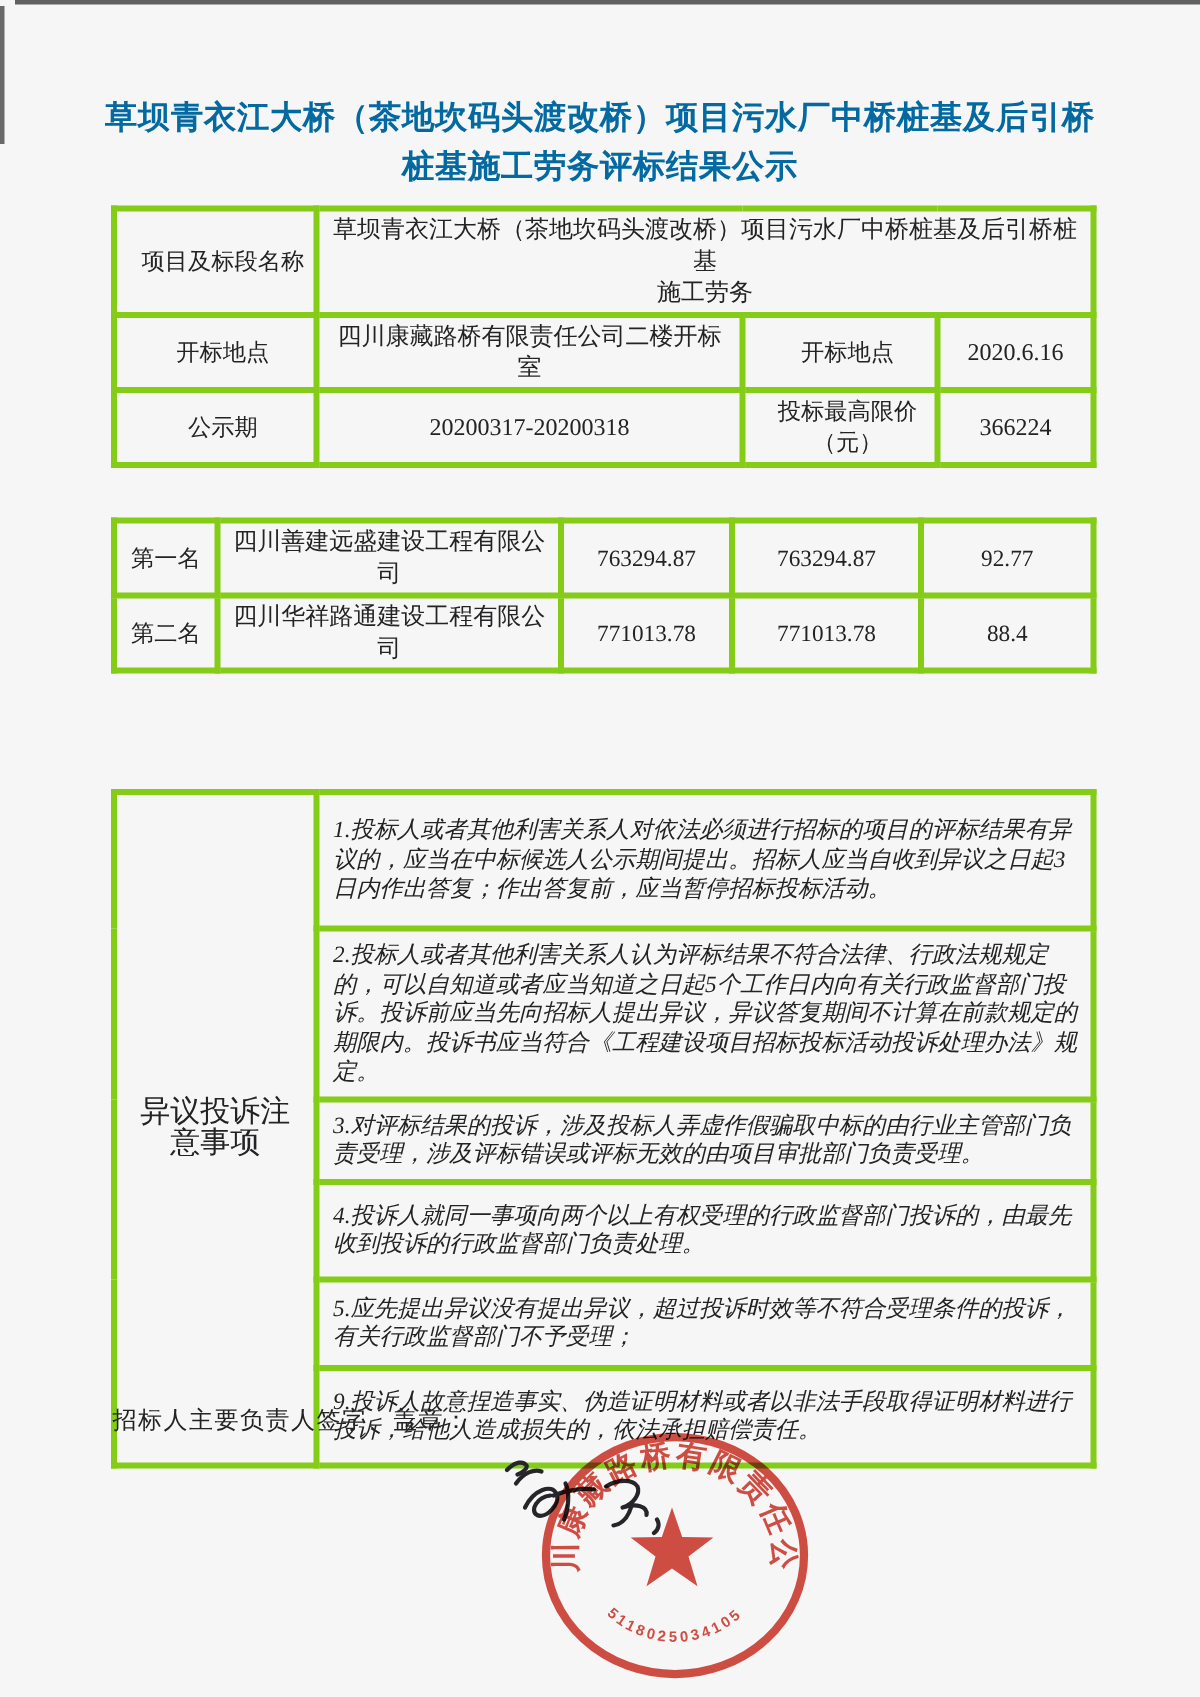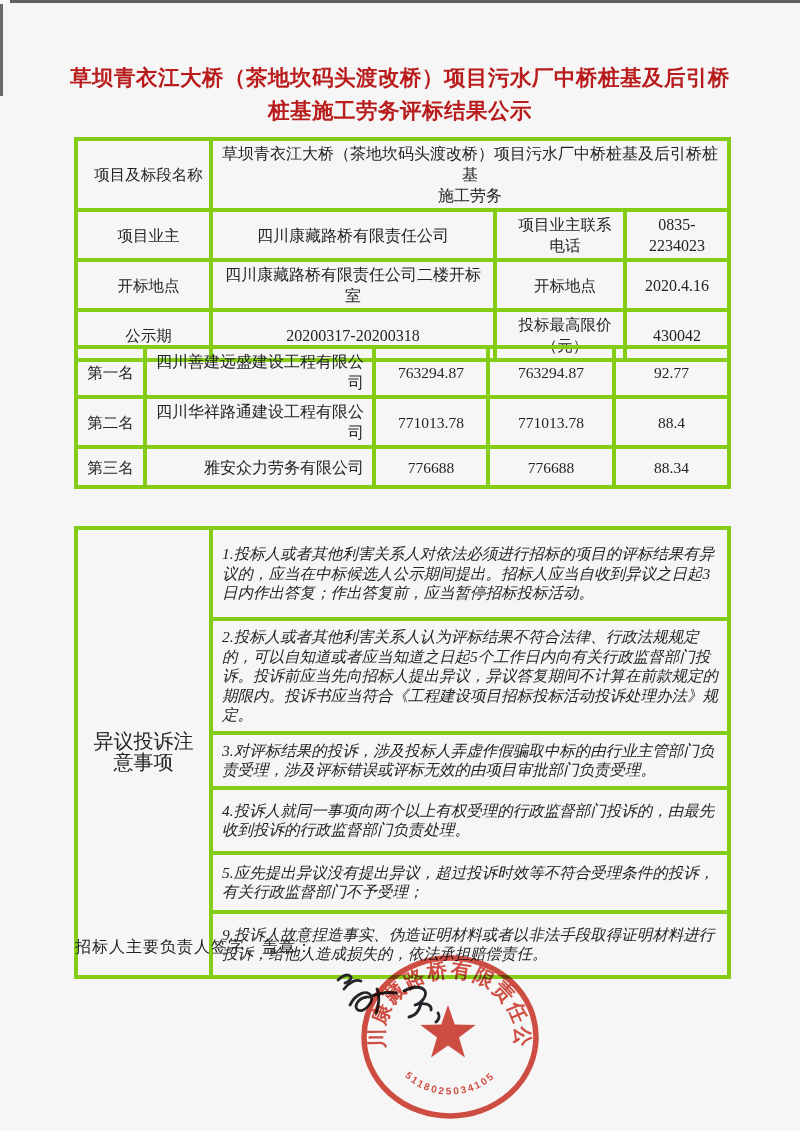--- a/index.html
+++ b/index.html
@@ -13,21 +13,21 @@
   }
   
   .scan-top{position:absolute;top:0;left:10px;right:0;height:3px;background:#47474a;opacity:.85;}
   .scan-left{position:absolute;top:4px;left:0;width:3px;height:92px;background:#505053;opacity:.85;}
 
   .title{
     position:absolute;top:62px;left:0;width:100%;
     text-align:center;
     font-family:"Liberation Sans", sans-serif;
     font-size:21.5px;font-weight:bold;line-height:33px;
-    color:#b91c1c;
+    color:#0369a1;
     white-space:pre-line;
     letter-spacing:.5px;
     margin:0;
   }
 
   table.tbl{
     position:absolute;left:74px;width:655px;
     border-collapse:collapse;table-layout:fixed;
   }
   .tbl-info{top:137px;}
@@ -36,21 +36,21 @@
   .tbl td{
     border:4px solid #84cc16;
     text-align:center;vertical-align:middle;
     font-size:16px;line-height:21px;
     padding:2px 6px;
     white-space:pre-line;
     overflow:hidden;
   }
   .tbl td.lbl{font-size:15.5px;padding-left:16px;}
   .tbl-cand td{font-size:15.5px;}
-  .tbl-cand td.name{font-size:16px;padding:2px 8px;text-align:right;}
+  .tbl-cand td.name{font-size:16px;padding:2px 8px;}
   .tbl-notes td.note{
     text-align:left;font-size:15.5px;line-height:19.5px;
     padding:6px 8px 6px 9px;
     font-style:italic;
   }
   .tbl-notes td.notes-lbl{font-size:20px;}
 
   .sig-label{
     position:absolute;top:937px;left:75px;
     font-size:16px;color:#232325;letter-spacing:1px;
@@ -75,38 +75,32 @@
       <col style="width:284px">
       <col style="width:130px">
       <col style="width:104px">
     </colgroup>
   <tbody>
     <tr style="height:44px">
       <td class="lbl">项目及标段名称</td>
       <td class="val" colspan="3">草坝青衣江大桥（茶地坎码头渡改桥）项目污水厂中桥桩基及后引桥桩基
 施工劳务</td>
     </tr>
-    <tr style="height:42px">
-      <td class="lbl">项目业主</td>
-      <td class="val">四川康藏路桥有限责任公司</td>
-      <td class="lbl">项目业主联系电话</td>
-      <td class="val">0835-2234023</td>
-    </tr>
     <tr style="height:40px">
       <td class="lbl">开标地点</td>
       <td class="val">四川康藏路桥有限责任公司二楼开标室</td>
       <td class="lbl">开标地点</td>
-      <td class="val">2020.4.16</td>
+      <td class="val">2020.6.16</td>
     </tr>
     <tr style="height:41px">
       <td class="lbl">公示期</td>
       <td class="val">20200317-20200318</td>
       <td class="lbl">投标最高限价
 （元）</td>
-      <td class="val">430042</td>
+      <td class="val">366224</td>
     </tr>
   </tbody>
 </table>
 
 <table class="tbl tbl-cand">
   <colgroup>
       <col style="width:69px">
       <col style="width:229px">
       <col style="width:114px">
       <col style="width:126px">
@@ -119,27 +113,20 @@
       <td>763294.87</td>
       <td>763294.87</td>
       <td>92.77</td>
     </tr>
     <tr style="height:41px">
       <td>第二名</td>
       <td class="name">四川华祥路通建设工程有限公司</td>
       <td>771013.78</td>
       <td>771013.78</td>
       <td>88.4</td>
-    </tr>
-    <tr style="height:40px">
-      <td>第三名</td>
-      <td class="name">雅安众力劳务有限公司</td>
-      <td>776688</td>
-      <td>776688</td>
-      <td>88.34</td>
     </tr>
   </tbody>
 </table>
 
 <table class="tbl tbl-notes">
   <colgroup>
       <col style="width:135px">
       <col style="width:518px">
     </colgroup>
   <tbody>

